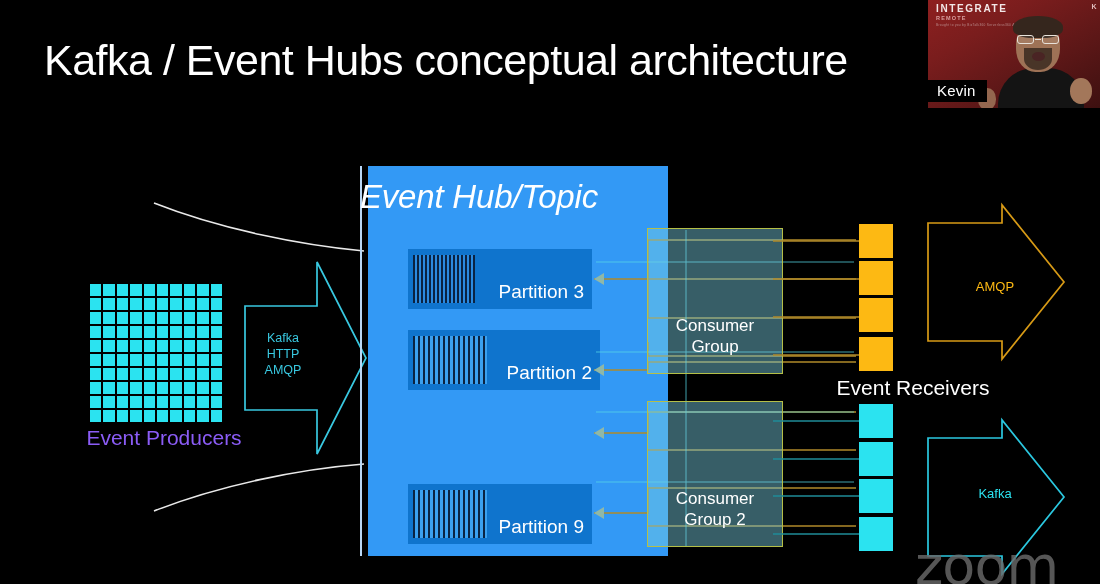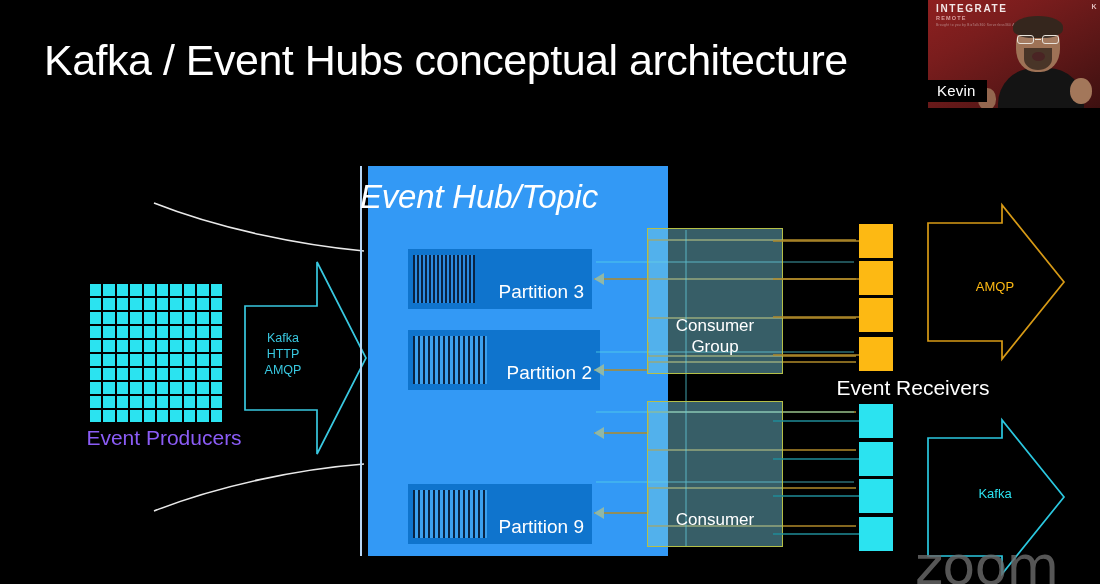--- a/index.html
+++ b/index.html
@@ -392,20 +392,21 @@
 
   <div class="cgroup cg1">
     <div class="cglabel">
       <div>Consumer</div>
       <div>Group</div>
     </div>
   </div>
   <div class="cgroup cg2">
     <div class="cglabel">
       <div>Consumer</div>
+      <div>Group 2</div>
     </div>
   </div>
 
   <svg style="position:absolute;left:773px;top:222px;" width="90" height="160">
     <g fill="none" stroke="#b08a2a" stroke-width="1.6">
       <path d="M0,19 L86,19"></path>
         <path d="M0,57 L86,57"></path>
       <path d="M0,95 L86,95"></path>
         <path d="M0,133 L86,133"></path>
     </g>

